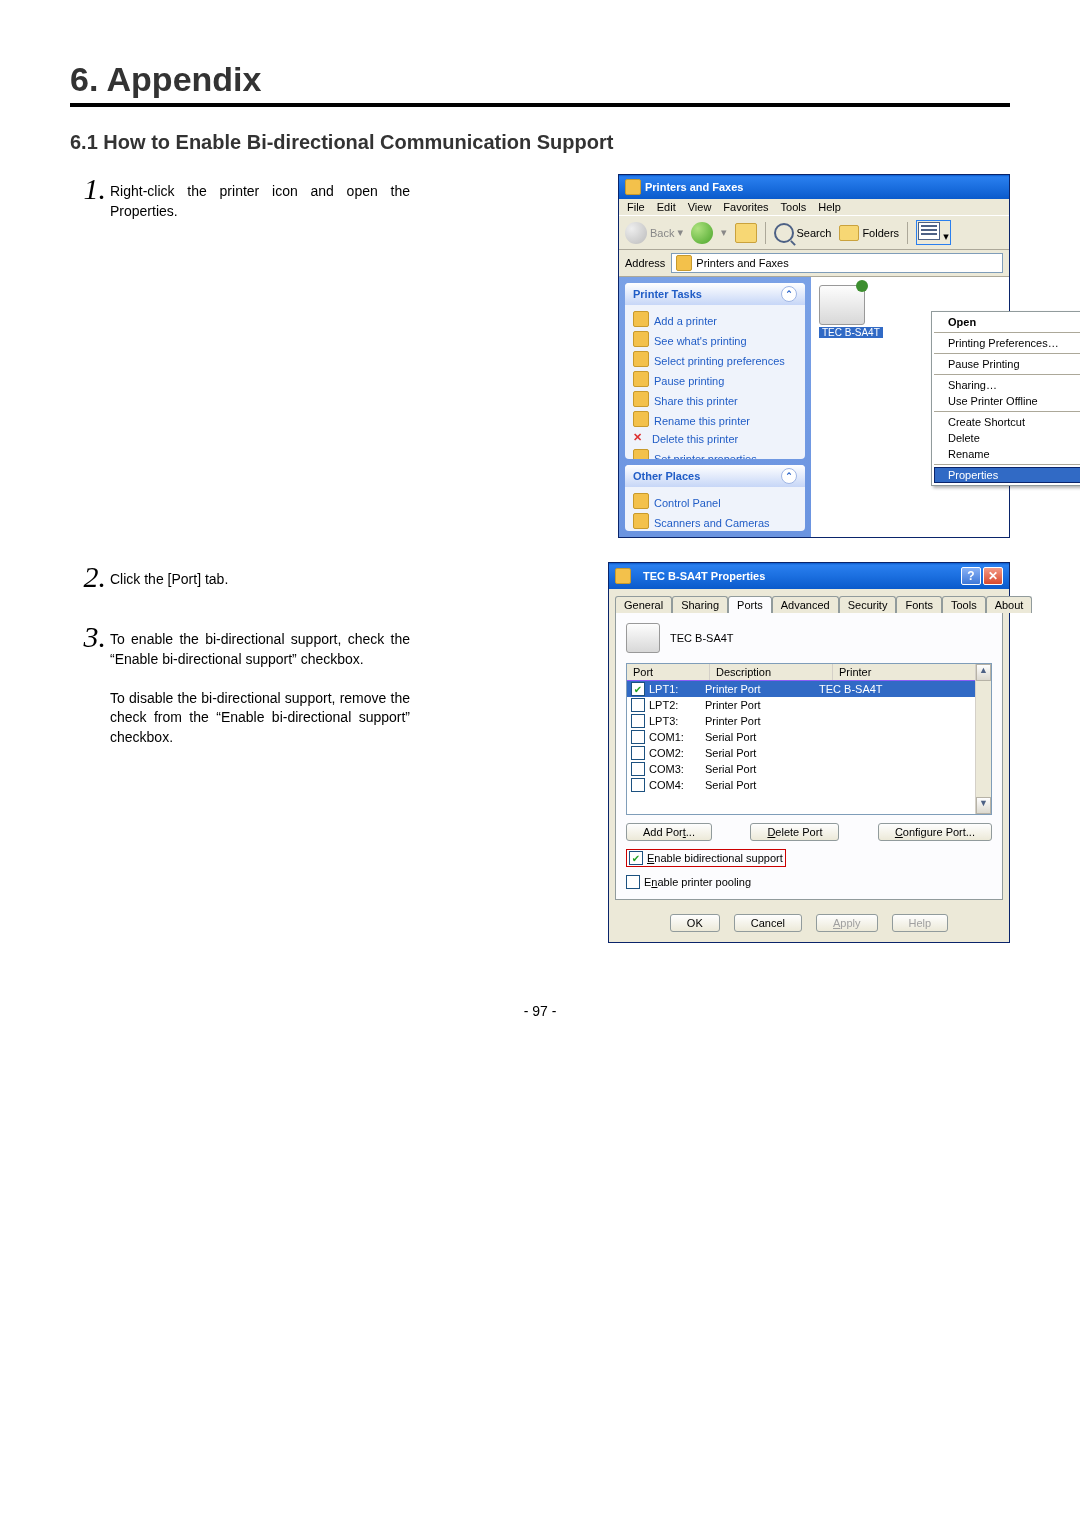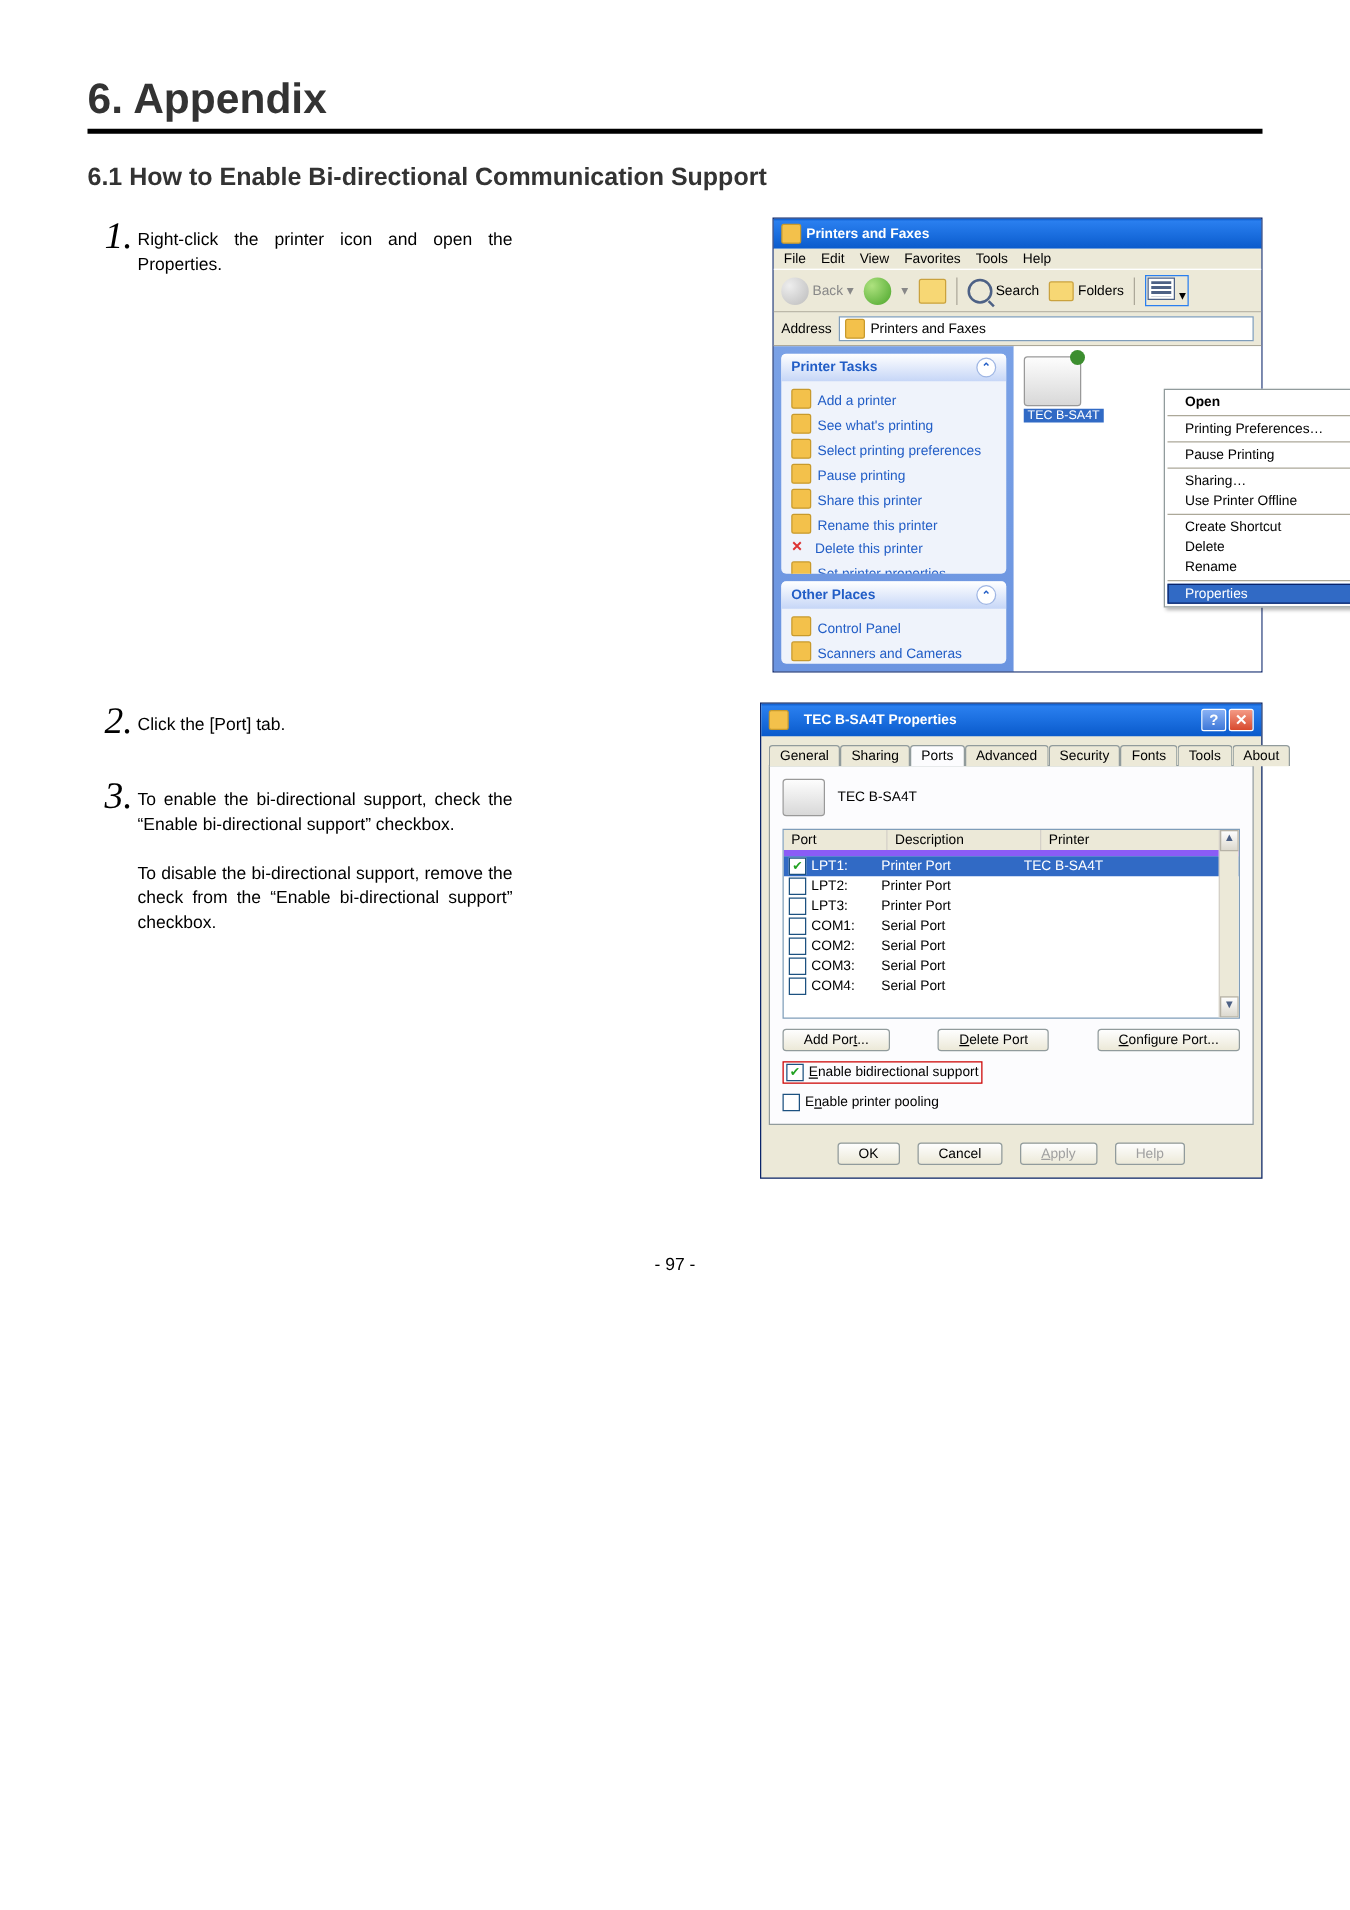--- a/index.html
+++ b/index.html
@@ -177,21 +177,21 @@
   .title-close { background:linear-gradient(#f49a85,#d84a2e); color:#fff;}
   .tabstrip { display:flex; padding:6px 6px 0 6px; gap:0; }
   .tab { background:#ece9d8; border:1px solid #919b9c; border-bottom:none;
     padding:2px 8px; border-radius:3px 3px 0 0; position:relative; top:1px;
     color:#000;}
   .tab.active { background:#fcfcfe; z-index:2; }
   .tab-body { margin:0 6px 6px 6px; background:#fcfcfe; border:1px solid #919b9c; padding:10px;}
   .printer-row { display:flex; align-items:center; gap:10px; margin-bottom:10px;}
   .printer-small { width:32px; height:28px; background:linear-gradient(#fdfdfd,#d8d8d8); border:1px solid #999; border-radius:3px;}
   .ports-box { border:1px solid #7f9db9; background:#fff; height:150px; overflow:hidden; position:relative;}
-  .ports-head { display:flex; background:#ece9d8; border-bottom:5px solid #8b5cf6; font-size:11px;align-items:center;}
+  .ports-head { display:flex; background:#ece9d8; border-bottom:1px solid #8b5cf6; font-size:11px;align-items:center;}
   .ports-head div { padding:2px 6px; border-right:1px solid #d4d0c8;}
   .ph-port{width:70px;} .ph-desc{width:110px;} .ph-printer{flex-grow:1;}
   .port-row { display:flex; align-items:center; padding:1px 4px; gap:4px;}
   .port-row .cb { width:12px; height:12px; border:1px solid #1c5180; background:#fff; display:inline-flex; align-items:center; justify-content:center; font-size:10px; color:#21a121;}
   .port-row.sel { background:#316ac5; color:#fff;}
   .pr-port{width:52px;} .pr-desc{width:110px;} .pr-printer{flex-grow:1;}
   .scroller { position:absolute; right:0; top:0; bottom:0; width:15px; background:#ece9d8; border-left:1px solid #d4d0c8; display:flex; flex-direction:column; justify-content:space-between;}
   .scroll-btn{height:15px; background:linear-gradient(#fefefe,#dcd9cf); border:1px solid #b6b2a6; font-size:9px; text-align:center; color:#4d6185;}
   .btnrow { display:flex; gap:20px; margin-top:8px; justify-content:space-between;}
   .btn { background:linear-gradient(#fefefe,#ece9d8); border:1px solid #919b9c; border-radius:3px; padding:2px 16px;}

